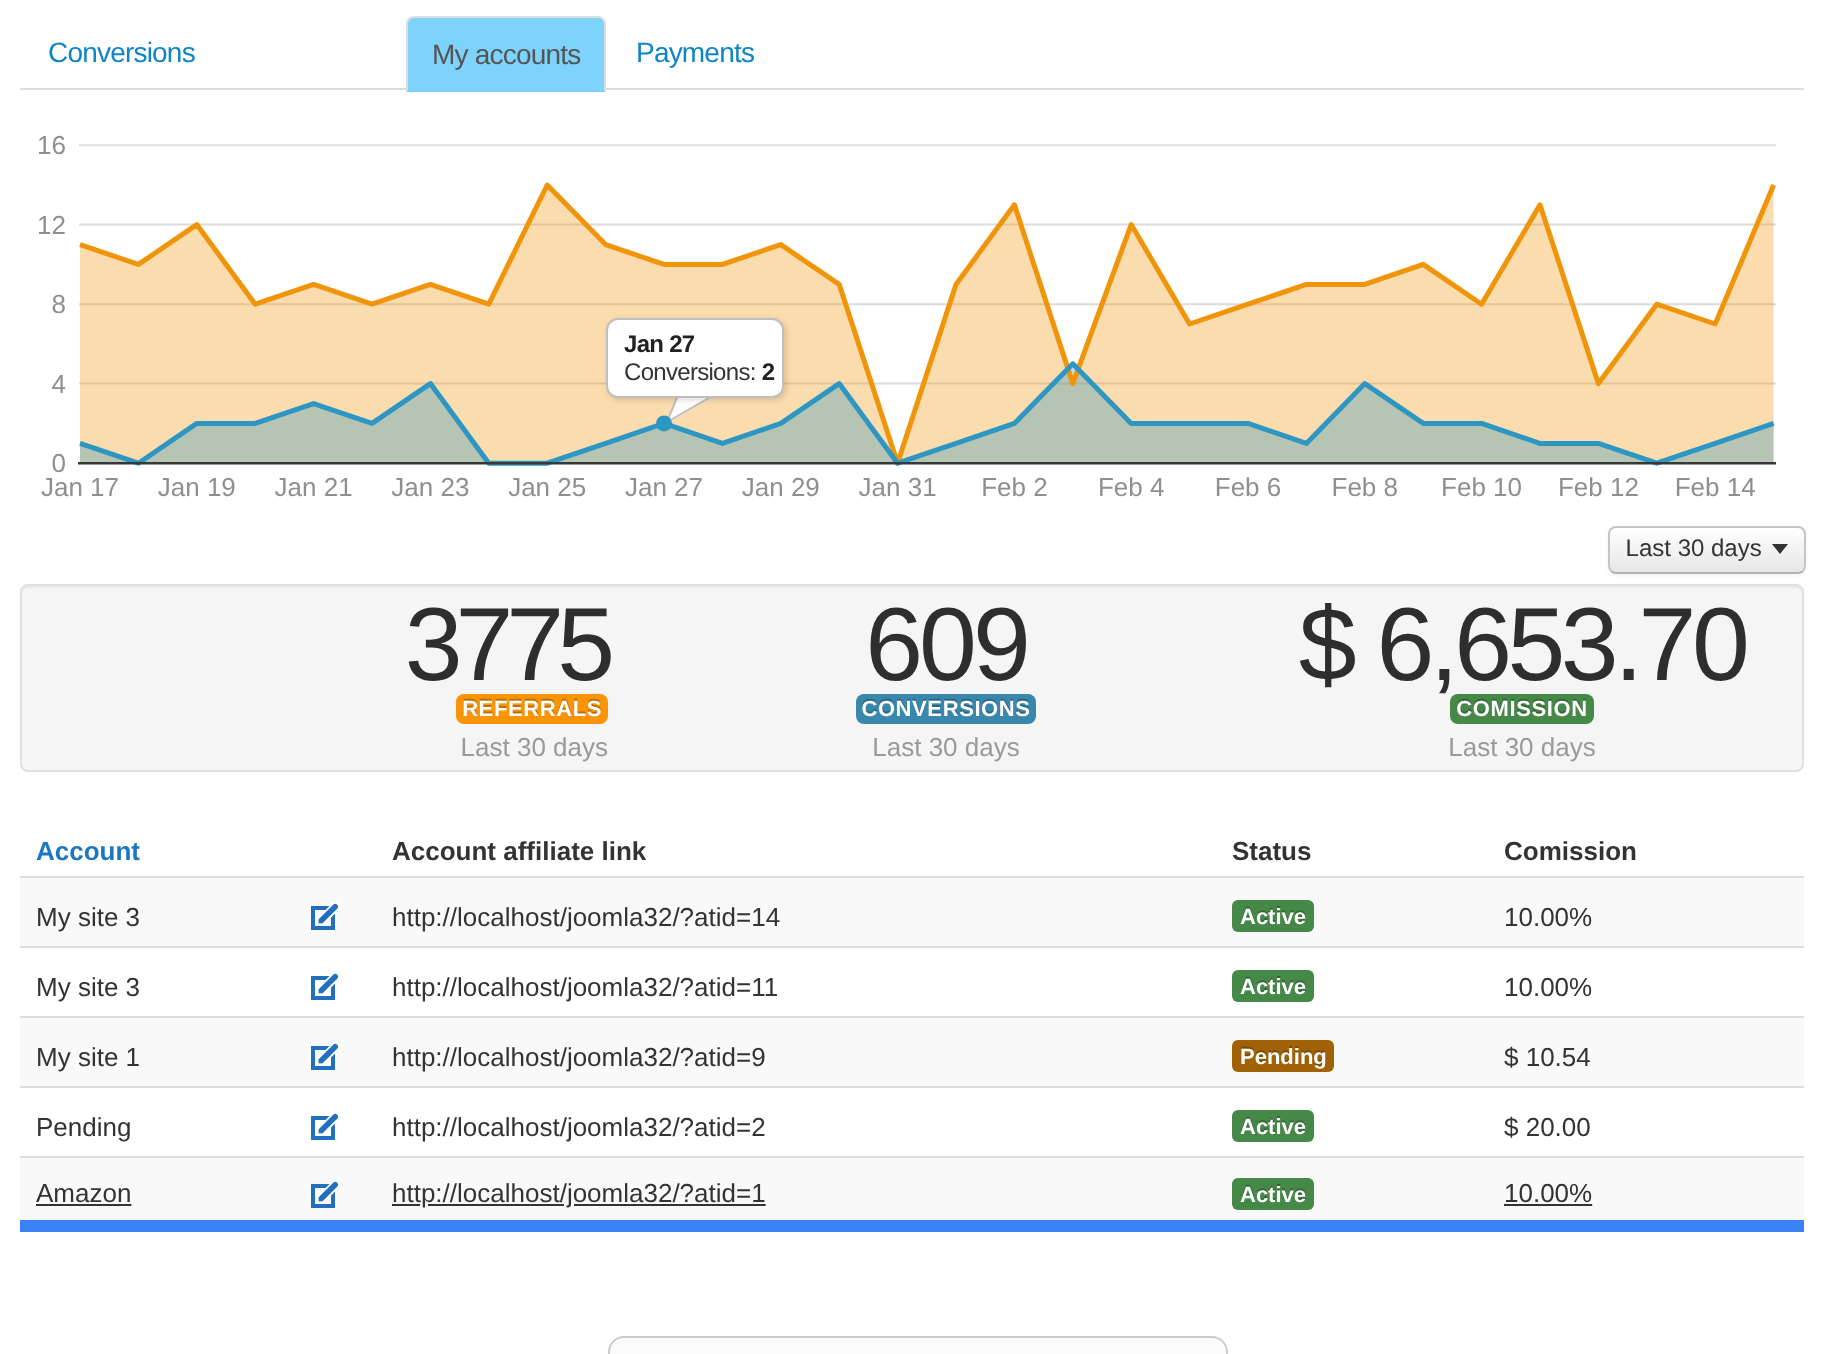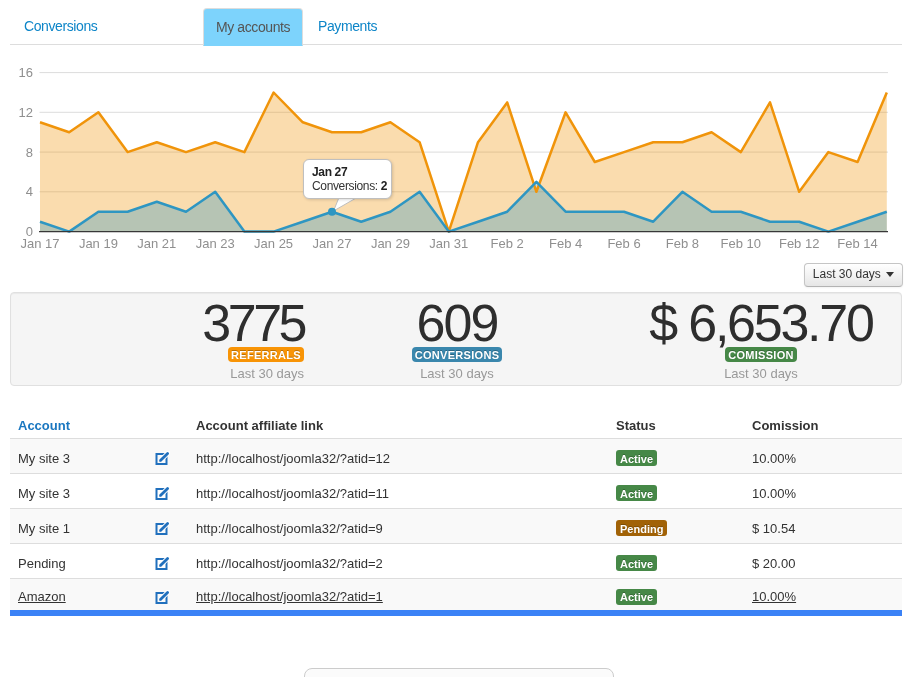--- a/index.html
+++ b/index.html
@@ -24,21 +24,21 @@
 #tooltip b { font-weight:bold; color:#222; }
 
 
 #rangebtn { position:absolute; left:804px; top:263px; width:99px; height:24px; border:1px solid #c5c5c5; border-bottom-color:#b3b3b3; border-radius:4px; background:linear-gradient(#ffffff,#e6e6e6); font-size:12px; color:#333; text-align:center; line-height:21px; box-shadow:inset 0 1px 0 rgba(255,255,255,.2), 0 1px 2px rgba(0,0,0,.05); }
 #rangebtn .caret { display:inline-block; width:0; height:0; border-left:4.7px solid transparent; border-right:4.7px solid transparent; border-top:5px solid #333; margin-left:2px; vertical-align:1px; }
 
 
 #well { position:absolute; left:10px; top:292px; width:892px; height:94px; background:#f5f5f5; border:1px solid #e0e0e0; border-radius:4px; box-shadow:inset 0 1px 1px rgba(0,0,0,.05); }
 .stat { position:absolute; top:0; width:300px; text-align:center; }
 #stat1 { left:-7px;text-align:right; }
-#stat2 { left:296px; }
+#stat2 { left:312px; }
 #stat3 { left:600px; }
 .stat .num { font-size:52px; line-height:52px; letter-spacing:-3.5px; color:#2e2e2e; margin-top:4px; height:48px; }
 #stat1 .num { margin-left:-3px; }
 #stat2 .num { letter-spacing:-2px; }
 #stat3 .num { letter-spacing:-2.25px; }
 .stat .badge { display:inline-block; font-size:11px; font-weight:bold; color:#fff; border-radius:4px; padding:2px 3px 1px; line-height:12px; letter-spacing:0.3px; text-shadow:0 -1px 0 rgba(0,0,0,.25); }
 .badge-o { background:#f89406; }
 .badge-b { background:#3a87ad; }
 .badge-g { background:#468847; }
 .stat .cap { font-size:13px; color:#999; margin-top:3px; }
@@ -148,21 +148,21 @@
   <tr class="odd">
     <td>My site 3</td>
         <td>
           <svg width="15" height="15" viewBox="0 0 15 15" style="display:block;margin-top:1px">
             <rect x="1.5" y="3" width="10" height="10" fill="none" stroke="#2170bd" stroke-width="2"></rect>
             <line x1="6.4" y1="8.6" x2="13" y2="2" stroke="#ffffff" stroke-width="4.6" stroke-linecap="round"></line>
             <line x1="5.7" y1="9.3" x2="12.6" y2="2.4" stroke="#2170bd" stroke-width="2.8" stroke-linecap="round"></line>
             <polygon points="4.2,10.8 6.6,10.2 4.8,8.4 " fill="#2170bd"></polygon>
           </svg>
         </td>
-        <td>http://localhost/joomla32/?atid=12</td>
+        <td>http://localhost/joomla32/?atid=14</td>
         <td><span class="lbl lbl-g">Active</span></td>
         <td>10.00%</td>
   </tr>
   <tr>
     <td>My site 3</td>
         <td>
           <svg width="15" height="15" viewBox="0 0 15 15" style="display:block;margin-top:1px">
             <rect x="1.5" y="3" width="10" height="10" fill="none" stroke="#2170bd" stroke-width="2"></rect>
             <line x1="6.4" y1="8.6" x2="13" y2="2" stroke="#ffffff" stroke-width="4.6" stroke-linecap="round"></line>
             <line x1="5.7" y1="9.3" x2="12.6" y2="2.4" stroke="#2170bd" stroke-width="2.8" stroke-linecap="round"></line>

